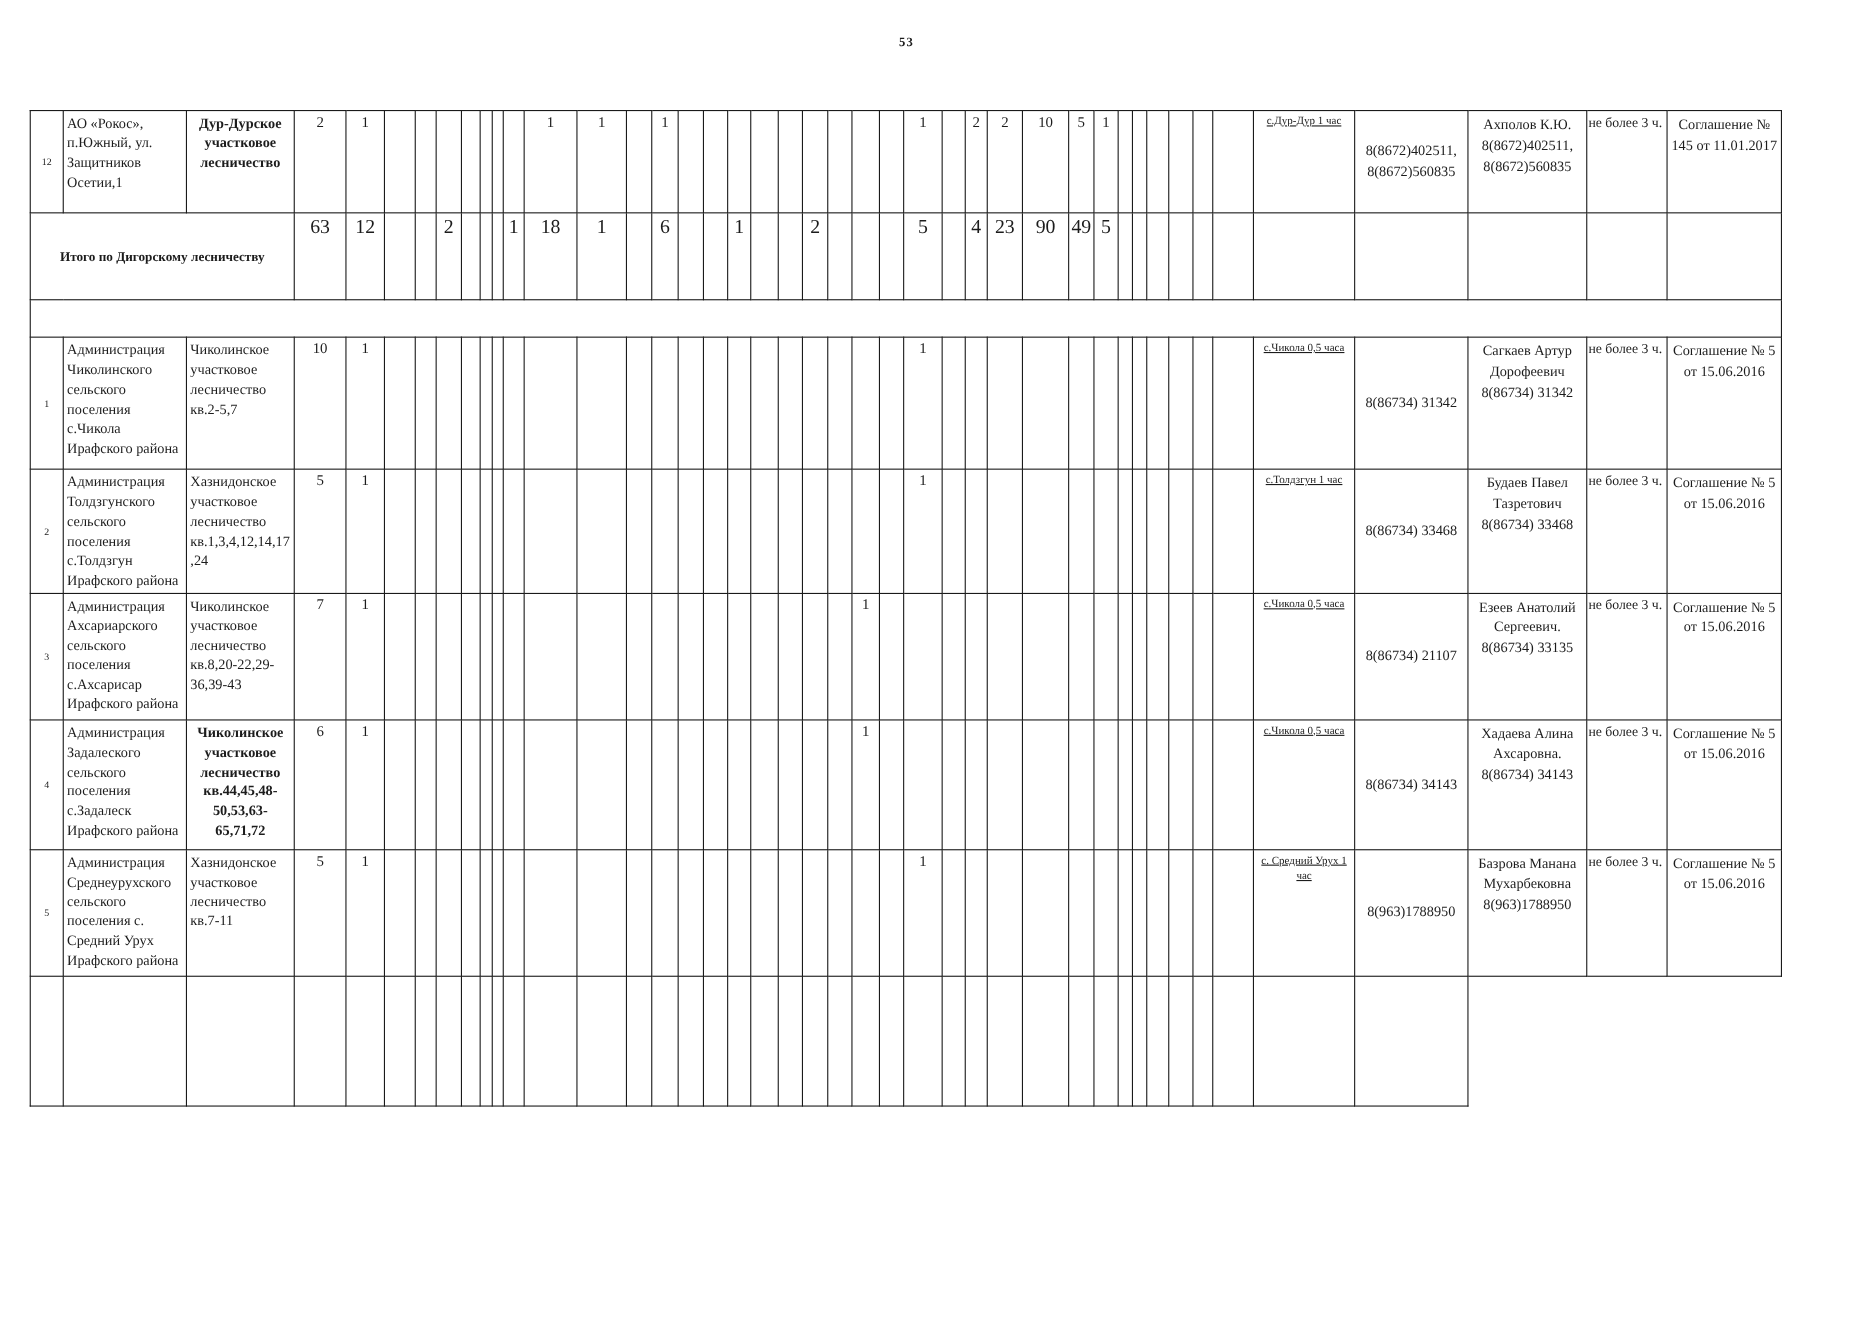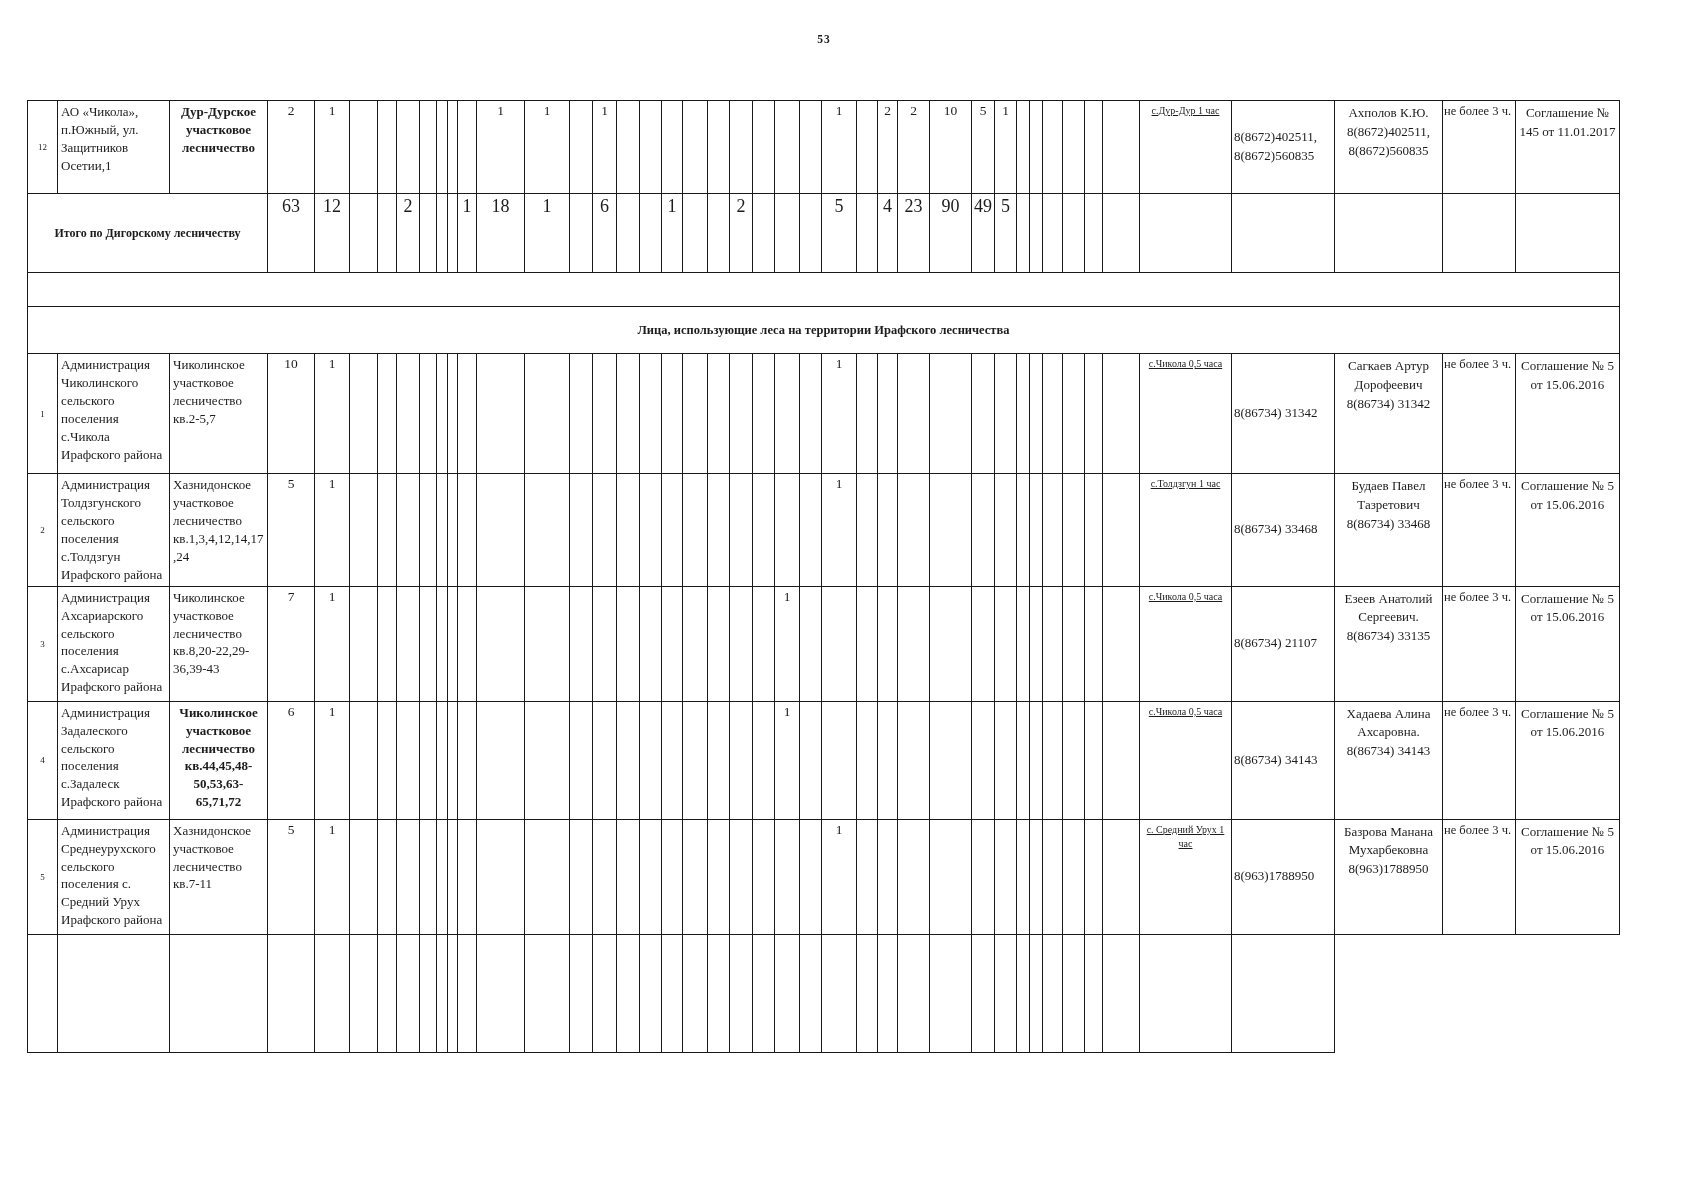--- a/index.html
+++ b/index.html
@@ -17,21 +17,21 @@
   }
   td{border:1px solid #1a1a1a;padding:1px 2px;vertical-align:top;overflow:hidden;}
   .numc{font-size:9px;text-align:center;vertical-align:middle;padding:0;}
   .org{font-size:13px;line-height:1.38;overflow-wrap:anywhere;padding:2px 3px;}
   .forestry{font-size:13px;line-height:1.38;overflow-wrap:anywhere;padding:2px 3px;}
   .center{text-align:center;font-weight:bold;}
   .val{font-size:13.5px;text-align:center;padding-top:2px;}
   tr[data-name="summary-row"] .val{font-weight:normal;font-size:18px;}
   .sumlabel{font-weight:bold;font-size:12px;text-align:center;vertical-align:middle;padding:2px 6px;}
   .place{font-size:10px;text-align:center;line-height:1.45;padding-top:3px;text-decoration:underline;}
-  .phone{font-size:13px;text-align:left;vertical-align:middle;line-height:1.45;}
+  .phone{font-size:13px;text-align:center;vertical-align:middle;line-height:1.45;}
   .contact{font-size:13px;text-align:center;line-height:1.45;padding-top:3px;}
   .limit{font-size:12.5px;text-align:left;padding:3px 1px;white-space:nowrap;overflow:visible;}
   .agree{font-size:13px;text-align:center;line-height:1.45;padding-top:3px;}
   .blank{border:1px solid #1a1a1a;}
   .section{font-size:12.5px;font-weight:600;text-align:center;vertical-align:middle;}
   .noborder{border:none;}
 </style>
 </head>
 <body>
 
@@ -79,21 +79,21 @@
         <col style="width: 37px;">
         <col style="width: 92px;">
         <col style="width: 103px;">
         <col style="width: 108px;">
         <col style="width: 73px;">
         <col style="width: 104px;">
       </colgroup>
     <tbody id="tbody">
         <tr data-name="table-row-12" style="height: 93px;">
           <td class="numc" data-name="row-number">12</td>
-          <td class="org" data-name="organization-cell">АО «Чикола», п.Южный, ул. Защитников Осетии,1</td>
+          <td class="org" data-name="organization-cell">АО «Рокос», п.Южный, ул. Защитников Осетии,1</td>
           <td class="forestry center" data-name="forestry-cell">Дур-Дурское участковое лесничество</td>
           <td class="val" data-name="value-cell">2</td>
           <td class="val" data-name="value-cell">1</td>
           <td class="val" data-name="value-cell"></td>
           <td class="val" data-name="value-cell"></td>
           <td class="val" data-name="value-cell"></td>
           <td class="val" data-name="value-cell"></td>
           <td class="val" data-name="value-cell"></td>
           <td class="val" data-name="value-cell"></td>
           <td class="val" data-name="value-cell"></td>
@@ -168,23 +168,20 @@
           <td class="val" data-name="summary-value-cell"></td>
           <td class="place" data-name="place-cell"></td>
           <td class="phone" data-name="phone-cell"></td>
           <td class="contact" data-name="contact-cell"></td>
           <td class="limit" data-name="limit-cell"></td>
           <td class="agree" data-name="agreement-cell"></td>
         </tr>
         <tr data-name="blank-row" style="height: 34px;">
           <td class="blank" data-name="blank-cell" colspan="43"></td>
         </tr>
-        <tr data-name="section-header-row" style="height: 47px;">
-          <td class="section" data-name="section-header" colspan="43">Лица, использующие леса на территории Ирафского лесничества</td>
-        </tr>
         <tr data-name="table-row-1" style="height: 120px;">
           <td class="numc" data-name="row-number">1</td>
           <td class="org" data-name="organization-cell">Администрация Чиколинского сельского поселения с.Чикола Ирафского района</td>
           <td class="forestry" data-name="forestry-cell">Чиколинское участковое лесничество кв.2-5,7</td>
           <td class="val" data-name="value-cell">10</td>
           <td class="val" data-name="value-cell">1</td>
           <td class="val" data-name="value-cell"></td>
           <td class="val" data-name="value-cell"></td>
           <td class="val" data-name="value-cell"></td>
           <td class="val" data-name="value-cell"></td>

